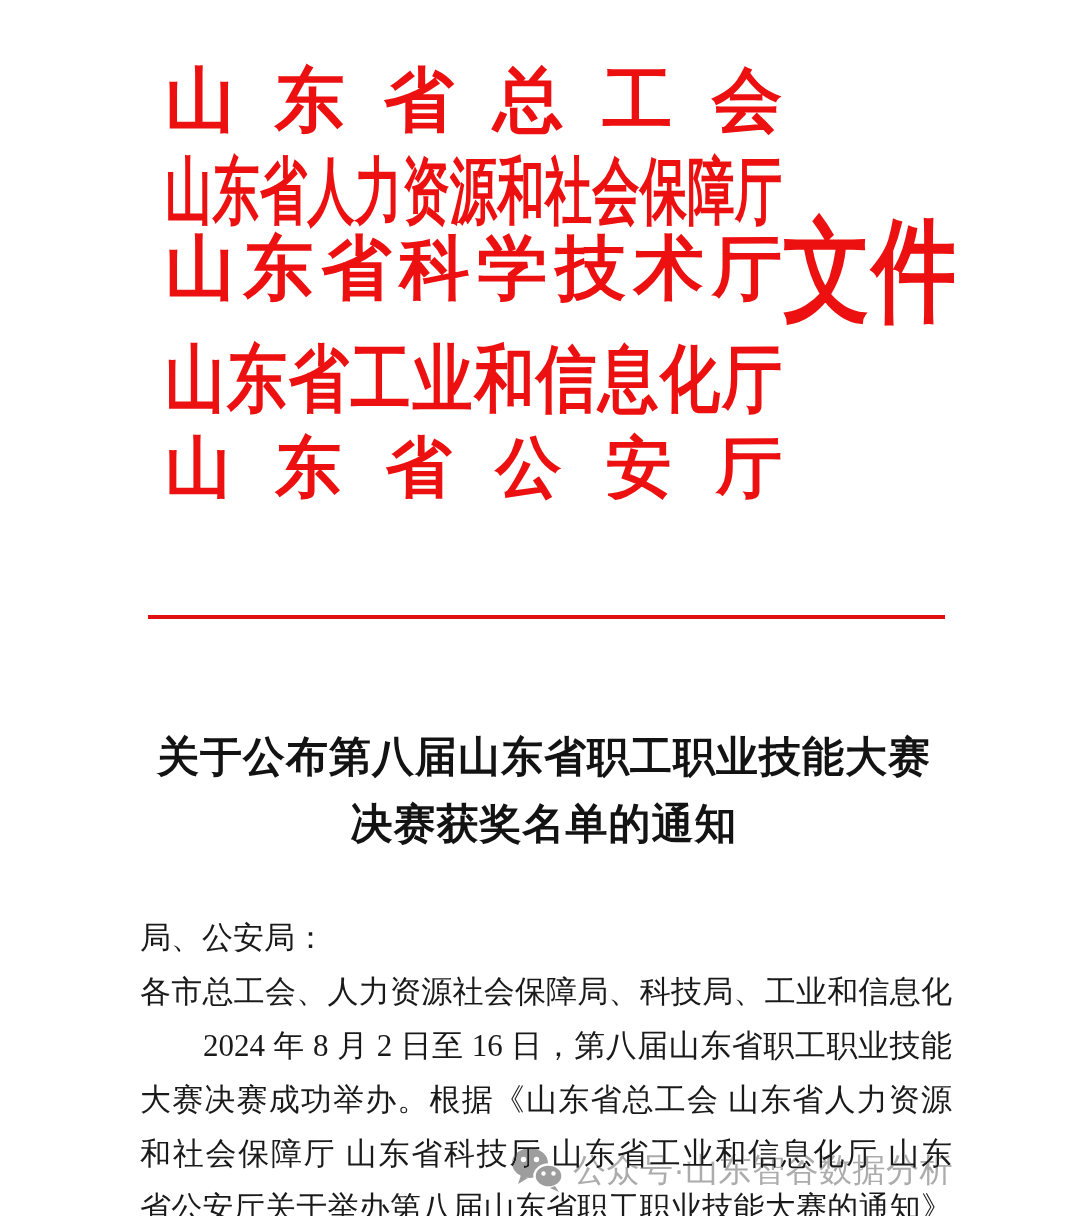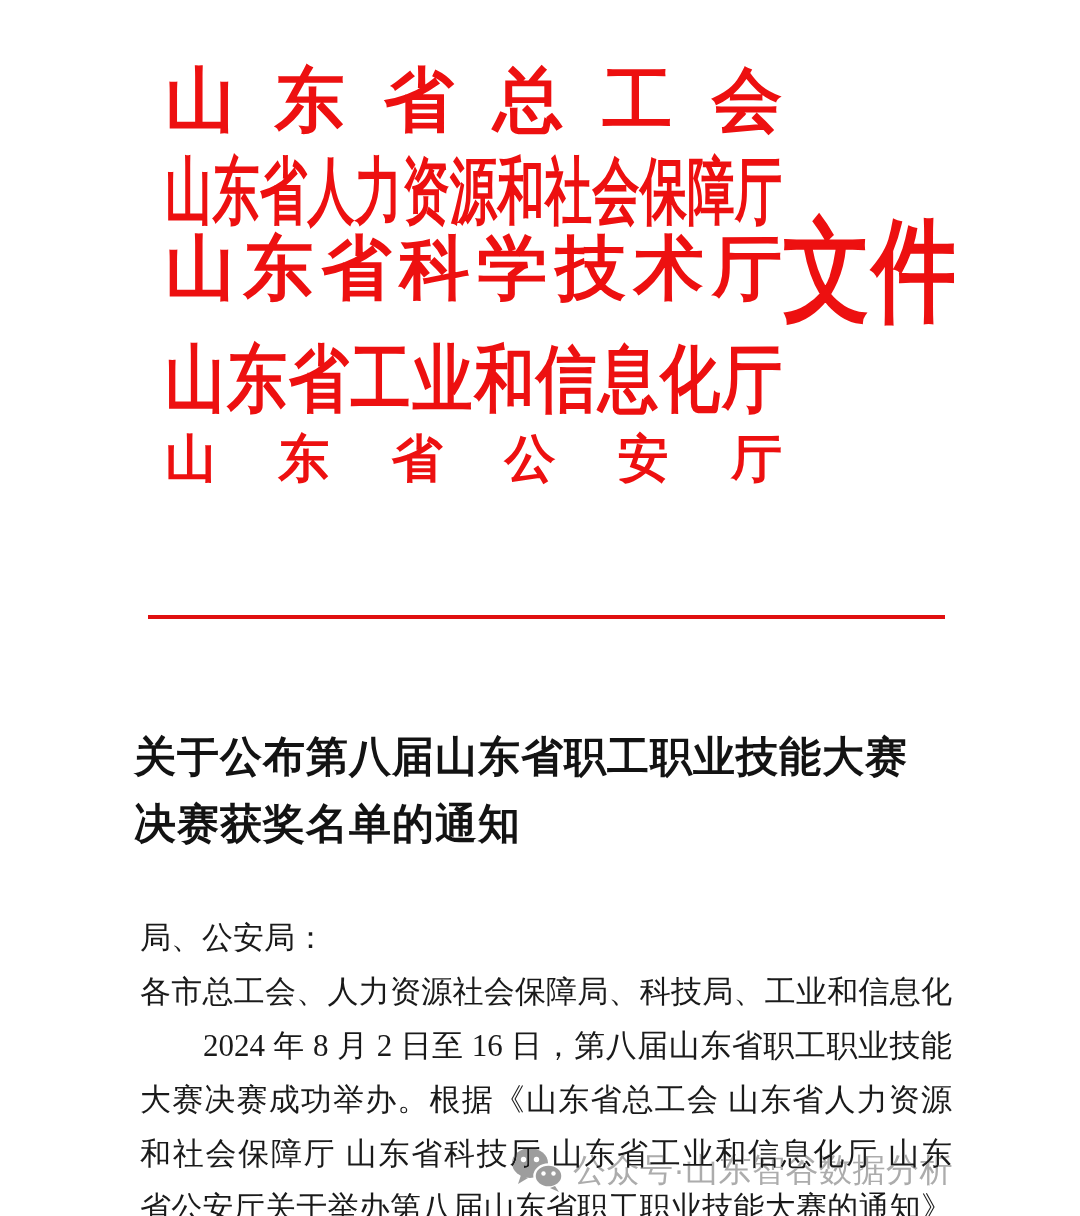--- a/index.html
+++ b/index.html
@@ -20,21 +20,21 @@
     text-align:justify;
     text-align-last:justify;
     text-justify:inter-character;
     overflow:visible;
     white-space:nowrap;
   }
   .a1{top:64px;font-size:70px;}
   .a2{top:154px;font-size:47px;transform:scaleY(1.55);transform-origin:top left;}
   .a3{top:232px;font-size:70px;}
   .a4{top:342px;font-size:60px;transform:scaleY(1.22);transform-origin:top left;}
-  .a5{top:433px;font-size:51px;}
+  .a5{top:433px;font-size:66px;}
   .doc-label{
     position:absolute;
     left:783px;top:213px;
     font-size:112px;
     font-weight:bold;
     color:#ed1010;
     line-height:1.05;
     letter-spacing:2px;
     transform:scaleX(0.78);
     transform-origin:top left;
@@ -45,21 +45,21 @@
     position:absolute;
     left:148px;top:615px;
     width:797px;height:4px;
     background:#e01010;
   }
   
   .title-block{
     position:absolute;
     left:134px;top:724px;
     width:820px;
-    text-align:left;
+    text-align:center;
     color:#131313;
     font-weight:bold;
     font-size:42px;
     line-height:67px;
     letter-spacing:1px;
   }
   
   .body-block{
     position:absolute;
     left:140px;top:911px;

